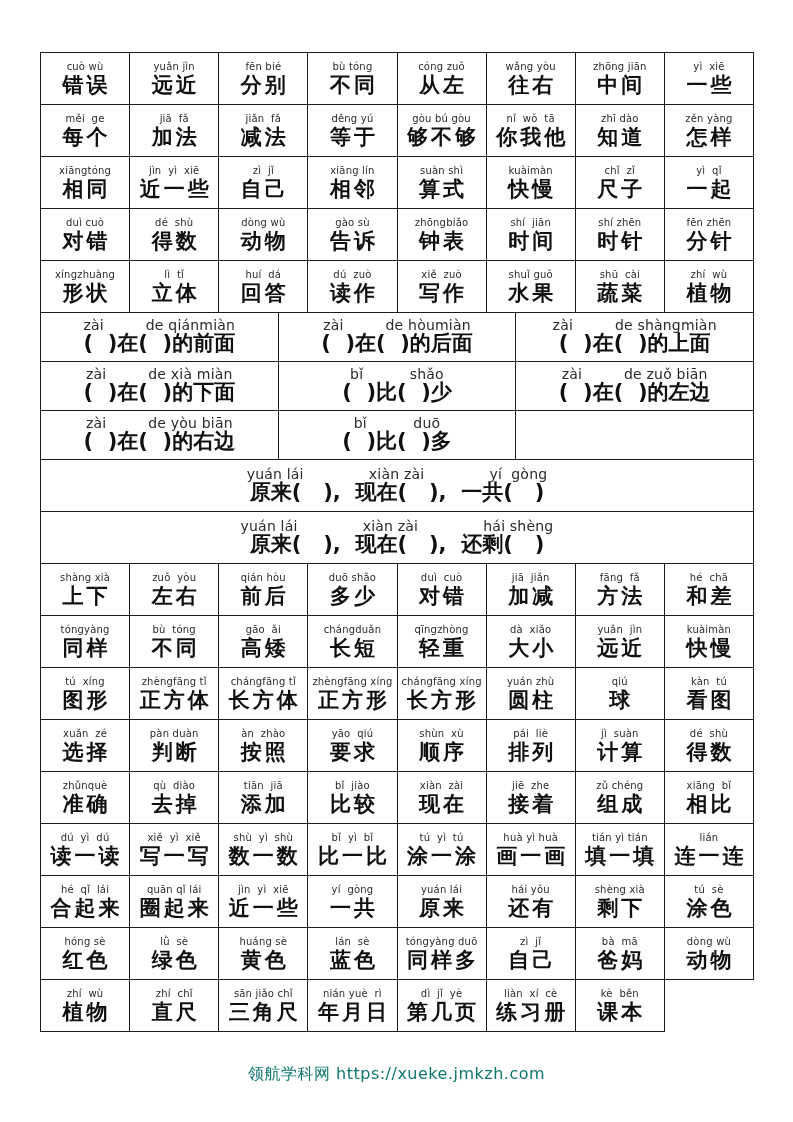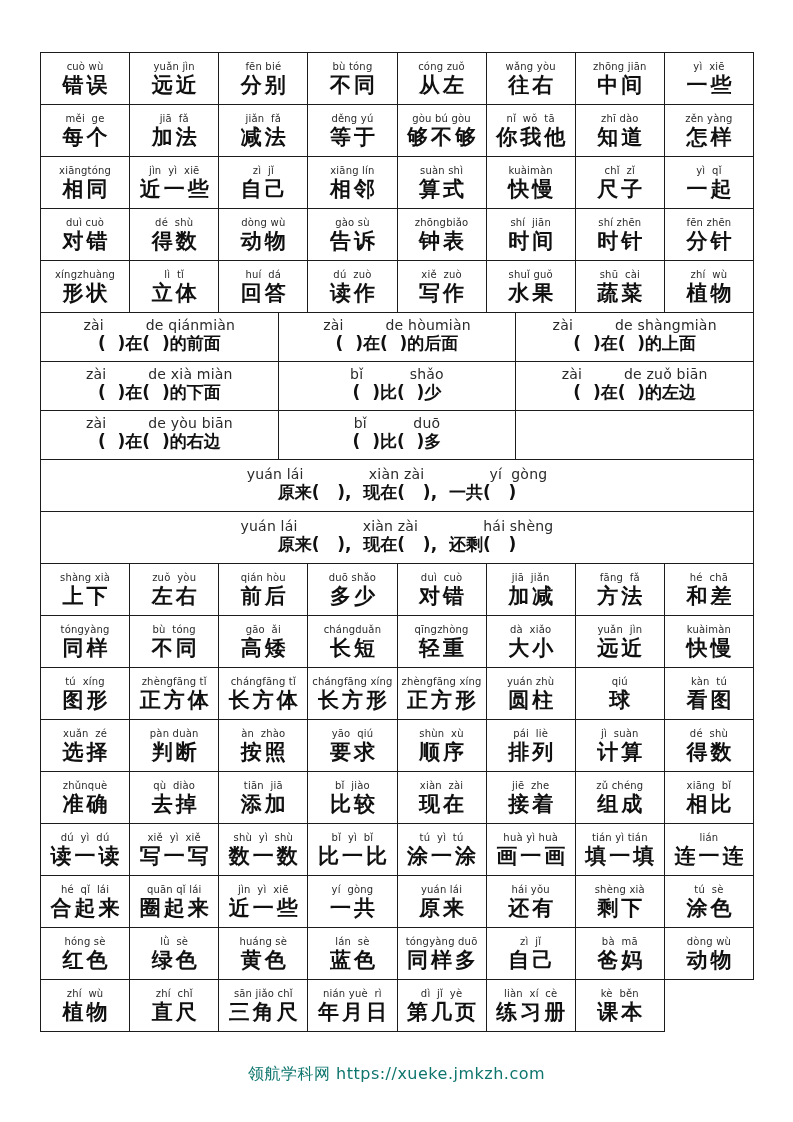--- a/index.html
+++ b/index.html
@@ -21,21 +21,21 @@
     overflow:hidden;padding-top:1px;background:#ffffff;
   }
   .py{
     font-size:10px;line-height:12px;color:#2a2a2a;white-space:pre;
     letter-spacing:0.2px;text-align:center;
   }
   .zi{
     font-size:21px;line-height:25px;font-weight:700;color:#101010;
     letter-spacing:3px;white-space:pre;text-align:center;text-indent:3px;
   }
-  .phrase .zi{letter-spacing:0;text-indent:0;font-size:17px;}
+  .phrase .zi{letter-spacing:0;text-indent:0;font-size:21px;}
   .phrase .py{font-size:14px;}
   .footer{
     position:absolute;left:0;top:1064px;width:100%;text-align:center;
     color:#9c9c9c;font-size:16px;letter-spacing:0.5px;
   }
   .footer span{color:#0f766e;text-decoration:none;}
 </style>
 </head>
 <body>
 
@@ -322,26 +322,26 @@
         </div>
         <div class="cell">
           <div class="py">zhèngfāng tǐ</div>
           <div class="zi">正方体</div>
         </div>
         <div class="cell">
           <div class="py">chángfāng tǐ</div>
           <div class="zi">长方体</div>
         </div>
         <div class="cell">
+          <div class="py">zhèngfāng xíng</div>
+          <div class="zi">正方形</div>
+        </div>
+        <div class="cell">
           <div class="py">chángfāng xíng</div>
           <div class="zi">长方形</div>
-        </div>
-        <div class="cell">
-          <div class="py">zhèngfāng xíng</div>
-          <div class="zi">正方形</div>
         </div>
         <div class="cell">
           <div class="py">yuán zhù</div>
           <div class="zi">圆柱</div>
         </div>
         <div class="cell">
           <div class="py">qiú</div>
           <div class="zi">球</div>
         </div>
         <div class="cell">

